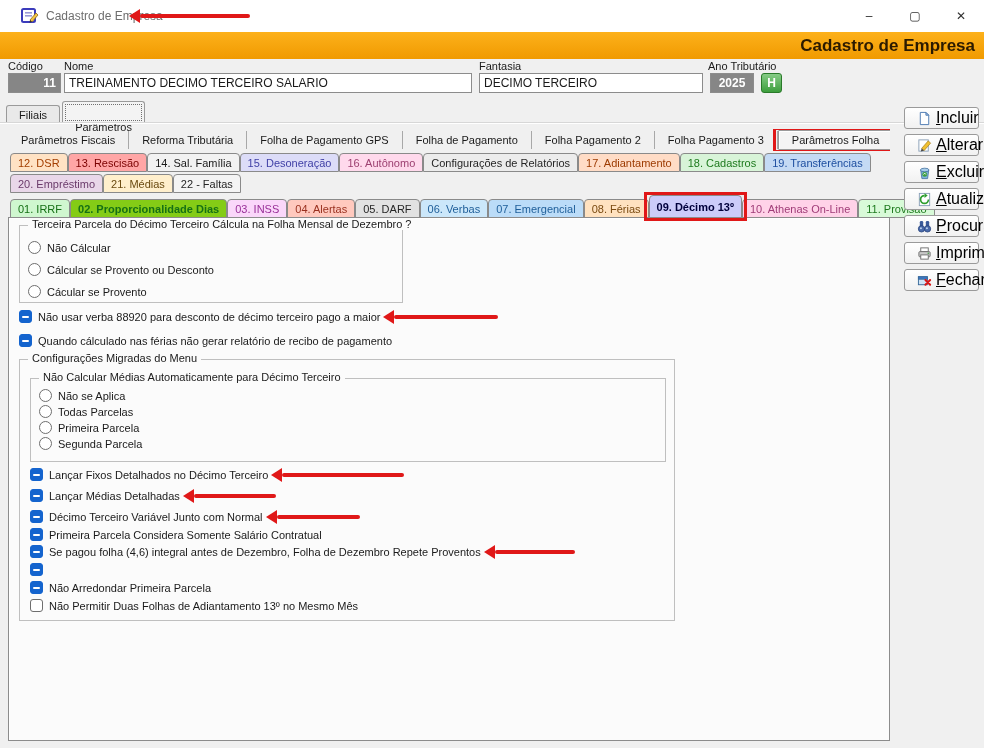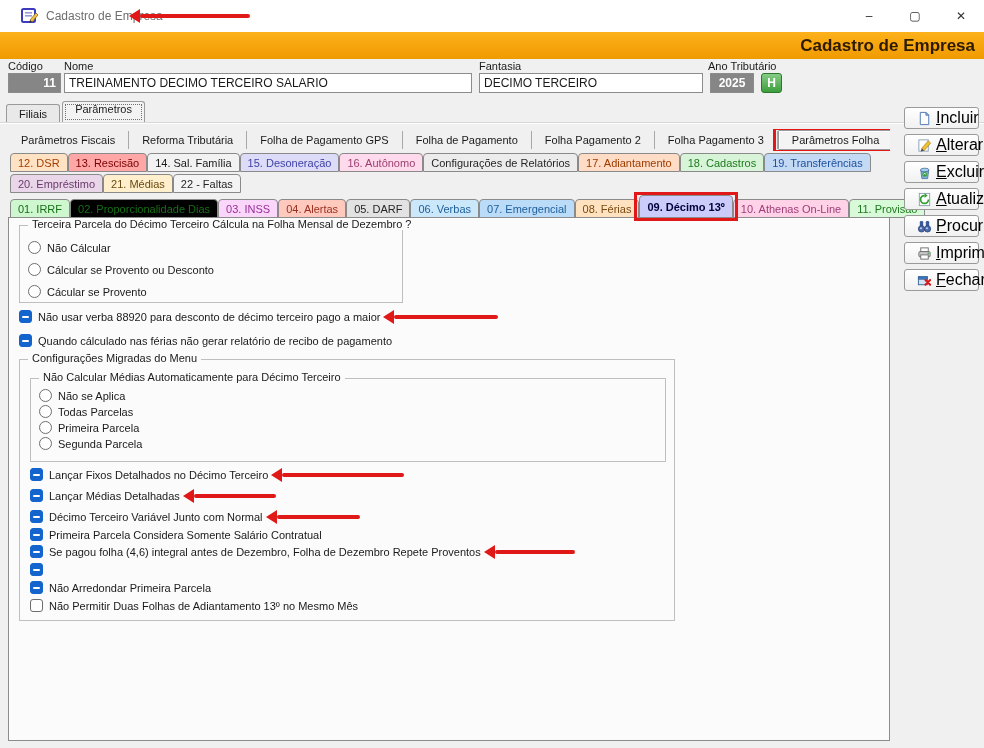--- a/index.html
+++ b/index.html
@@ -29,21 +29,21 @@
   .field { position:absolute; top:73px; height:20px; border:1px solid #8c8c8c; background:#ffffff;
     font-size:12px; display:flex; align-items:center; padding:0 4px; white-space:nowrap; overflow:hidden; }
   .field.gray { background:#868686; color:#ffffff; font-weight:bold; }
   .hbtn { position:absolute; top:73px; width:21px; height:20px; border:1px solid #2a7a2a; border-radius:3px;
     background:linear-gradient(180deg,#86cc86,#3d9e3d); color:#fff; font-weight:bold; font-size:12px;
     display:flex; align-items:center; justify-content:center; }
   
   .tabs1 { position:absolute; left:6px; top:101px; display:flex; align-items:flex-end; }
   .tab1 { padding:3px 12px 3px; border:1px solid #9a9a9a; border-bottom:none; border-radius:3px 3px 0 0;
     background:#e9e9e9; margin-right:2px; height:19px; }
-  .tab1.sel { background:#f3f3f3; height:22px; padding-top:1px; outline:1px dotted #707070; outline-offset:-4px; }
+  .tab1.sel { background:#f3f3f3; height:22px; padding-top:19px; outline:1px dotted #707070; outline-offset:-4px; }
   .pageline { position:absolute; left:0; top:122px; width:984px; height:1px; background:#d7d7d7; box-shadow:0 1px 0 #ffffff; }
   
   .tabs2 { position:absolute; left:8px; top:129px; width:882px; height:22px; display:flex; align-items:center; overflow:hidden; }
   .tab2 { padding:3px 13px; border-right:1px solid #a8a8a8; white-space:nowrap; }
   .tab2.sel { border:1px solid #9a9a9a; background:#f4f4f4; box-shadow:inset 1px 1px 0 #ffffff; position:relative; border-radius:1px; }
   
   .tabrow { position:absolute; left:10px; display:flex; gap:0; align-items:flex-end; }
   .ctab { height:19px; padding:3px 7px 0; border:1px solid #8a8a8a; border-radius:4px 4px 0 0; white-space:nowrap; }
   .ctab.sel { font-weight:bold; height:23px; padding-top:5px; position:relative; }
   
@@ -139,21 +139,21 @@
 </div>
 
 <div class="tabrow" style="top:174px">
   <div class="ctab" style="background: rgb(233, 215, 233); color: rgb(106, 58, 106);">20. Empréstimo</div>
   <div class="ctab" style="background: rgb(255, 239, 204); color: rgb(106, 74, 16);">21. Médias</div>
   <div class="ctab" style="background: rgb(244, 244, 244); color: rgb(38, 38, 38);">22 - Faltas</div>
 </div>
 
 <div class="tabrow" style="top:194px;height:24px">
   <div class="ctab" style="background: rgb(207, 247, 207); color: rgb(21, 112, 21);">01. IRRF</div>
-  <div class="ctab" style="background: #000000; color: rgb(21, 112, 21);">02. Proporcionalidade Dias</div>
+  <div class="ctab" style="background: #84cc16; color: rgb(21, 112, 21); font-weight: bold;">02. Proporcionalidade Dias</div>
   <div class="ctab" style="background: rgb(250, 215, 250); color: rgb(153, 48, 153);">03. INSS</div>
   <div class="ctab" style="background: rgb(255, 201, 190); color: rgb(153, 48, 30);">04. Alertas</div>
   <div class="ctab" style="background: rgb(226, 226, 226); color: rgb(38, 38, 38);">05. DARF</div>
   <div class="ctab" style="background: rgb(203, 231, 250); color: rgb(30, 94, 153);">06. Verbas</div>
   <div class="ctab" style="background: rgb(187, 220, 248); color: rgb(30, 94, 153);">07. Emergencial</div>
   <div class="ctab" style="background: rgb(255, 226, 192); color: rgb(122, 74, 16);">08. Férias</div>
   <div class="ctab sel annbox" style="background: rgb(204, 204, 250); color: rgb(0, 0, 60);">09. Décimo 13º</div>
   <div class="ctab" style="background: rgb(255, 210, 232); color: rgb(160, 60, 120);">10. Athenas On-Line</div>
   <div class="ctab" style="background: rgb(216, 250, 216); color: rgb(30, 122, 30);">11. Provisão</div>
 </div>

